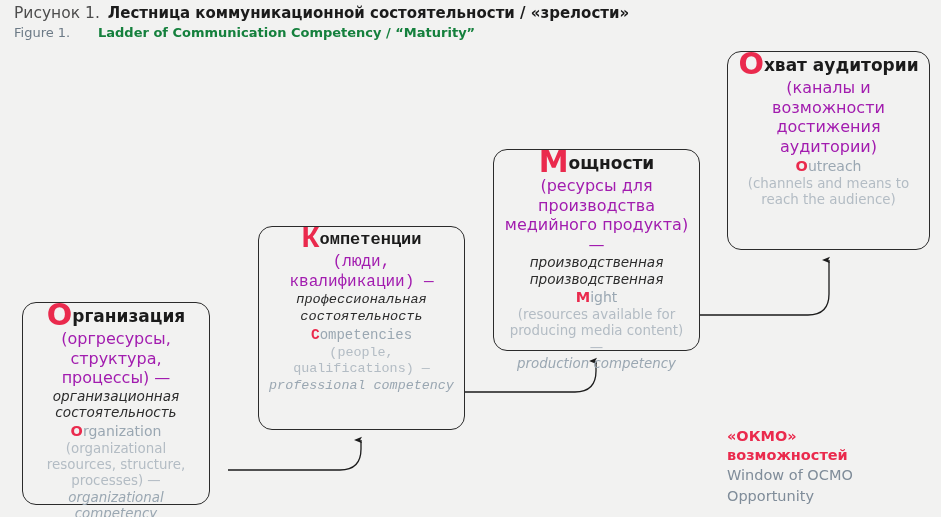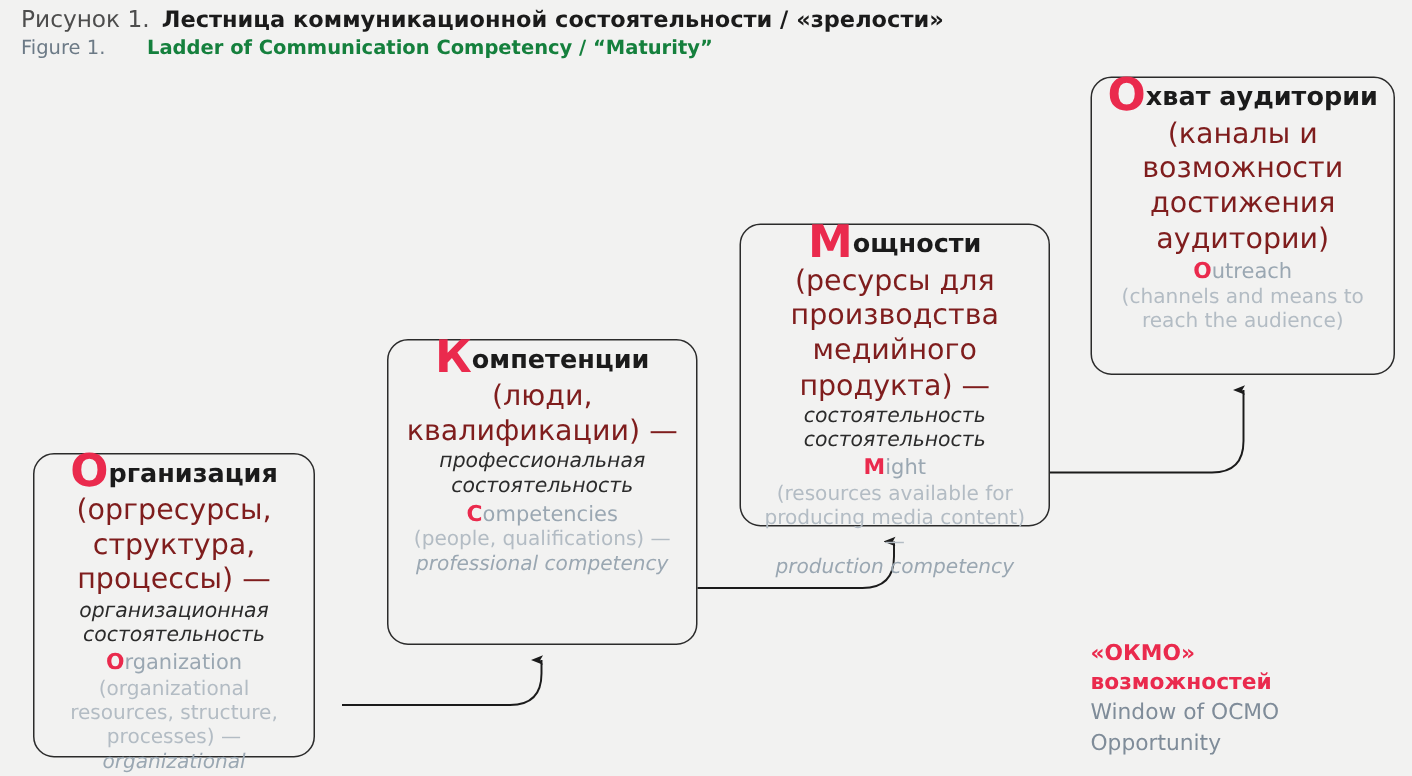--- a/index.html
+++ b/index.html
@@ -81,22 +81,22 @@
     white-space: nowrap;
   }
   .dropcap {
     color: #ea2a4d;
     font-size: 30px;
     font-weight: 700;
     line-height: 0.8;
     vertical-align: -3px;
   }
   .box .ru-sub {
-    font-size: 19px;
-    color: #7f1d1d;
+    font-size: 16px;
+    color: #a21caf;
     line-height: 1.22;
   }
   .box .ru-ital {
     font-size: 13.6px;
     color: #2b2b2b;
     font-style: italic;
     line-height: 1.22;
   }
   .box .en-head {
     font-size: 14px;
@@ -116,21 +116,21 @@
   }
   .box .en-ital {
     font-size: 13.4px;
     color: #9aa7b2;
     font-style: italic;
     line-height: 1.22;
   }
 
   
   #box-organization { left: 22px;  top: 302px; width: 188px; height: 203px; }
-  #box-competencies { left: 258px; top: 226px; width: 207px; height: 204px; }
+  #box-competencies { left: 258px; top: 226px; width: 207px; height: 204px; font-family: Liberation Mono, monospace; }
   #box-might        { left: 493px; top: 149px; width: 207px; height: 202px; }
   #box-outreach     { left: 727px; top: 51px;  width: 203px; height: 199px; }
 
   
   #okmo {
     position: absolute;
     left: 727px;
     top: 427px;
     width: 200px;
     line-height: 1.28;
@@ -200,21 +200,21 @@
     </div>
     <div class="en-sub">(people, qualifications) —</div>
     <div class="en-ital">professional competency</div>
   </div>
 
   <div class="box" id="box-might">
     <div class="ru-head">
       <span class="dropcap">М</span><span>ощности</span>
     </div>
     <div class="ru-sub">(ресурсы для производства медийного продукта) —</div>
-    <div class="ru-ital">состоятельность состоятельность</div>
+    <div class="ru-ital">производственная производственная</div>
     <div class="en-head">
       <span class="en-cap">M</span><span>ight</span>
     </div>
     <div class="en-sub">(resources available for producing media content) —</div>
     <div class="en-ital">production competency</div>
   </div>
 
   <div class="box" id="box-outreach">
     <div class="ru-head">
       <span class="dropcap">О</span><span>хват аудитории</span>

